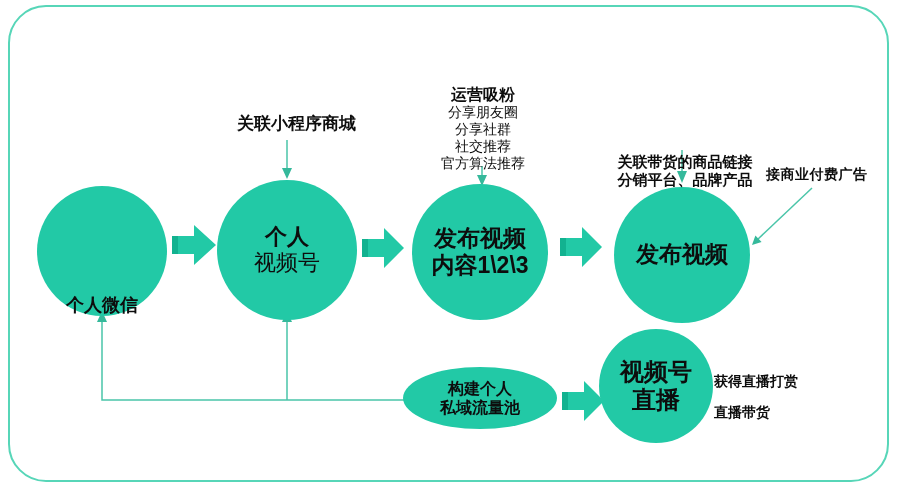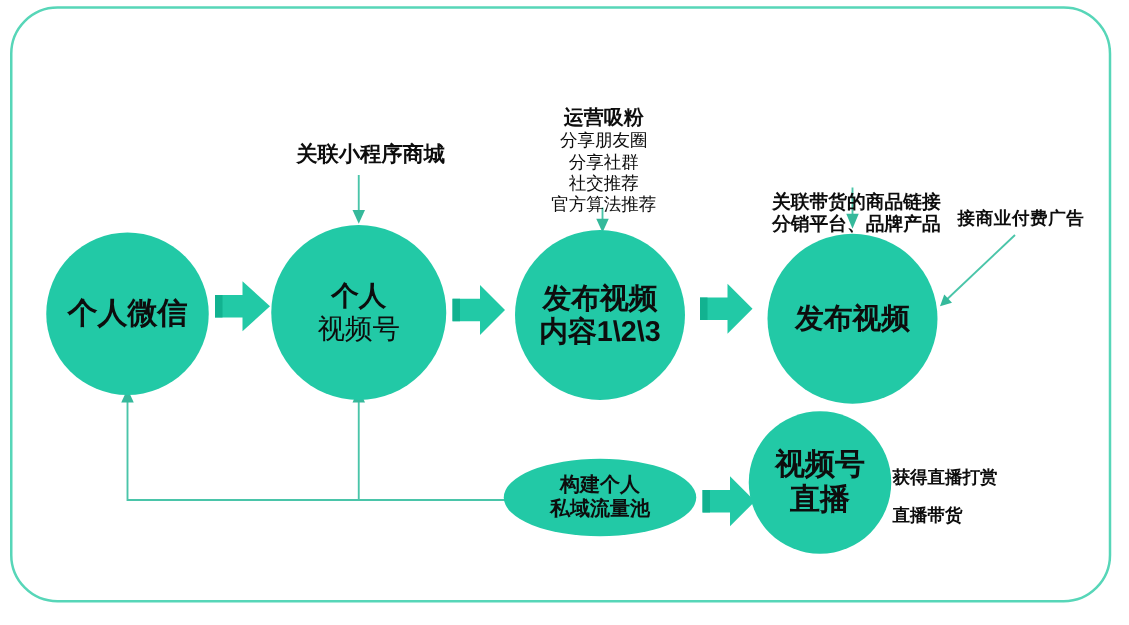--- a/index.html
+++ b/index.html
@@ -38,21 +38,21 @@
     border-radius: 50%;
     display: flex;
     flex-direction: column;
     align-items: center;
     justify-content: center;
     text-align: center;
     font-weight: bold;
     line-height: 1.18;
     color: #0d0d0d;
   }
-  .node-1 { left: 37px;  top: 186px; width: 130px; height: 130px; font-size: 24px; }
+  .node-1 { left: 37px;  top: 186px; width: 130px; height: 130px; font-size: 18px; justify-content: flex-end; }
   .node-2 { left: 217px; top: 180px; width: 140px; height: 140px; font-size: 22px; }
   .node-3 { left: 412px; top: 184px; width: 136px; height: 136px; font-size: 23px; }
   .node-4 { left: 614px; top: 187px; width: 136px; height: 136px; font-size: 23px; }
   .node-5 { left: 599px; top: 329px; width: 114px; height: 114px; font-size: 24px; }
   .node .light { font-weight: normal; }
   .pool {
     position: absolute;
     left: 403px;
     top: 367px;
     width: 154px;

